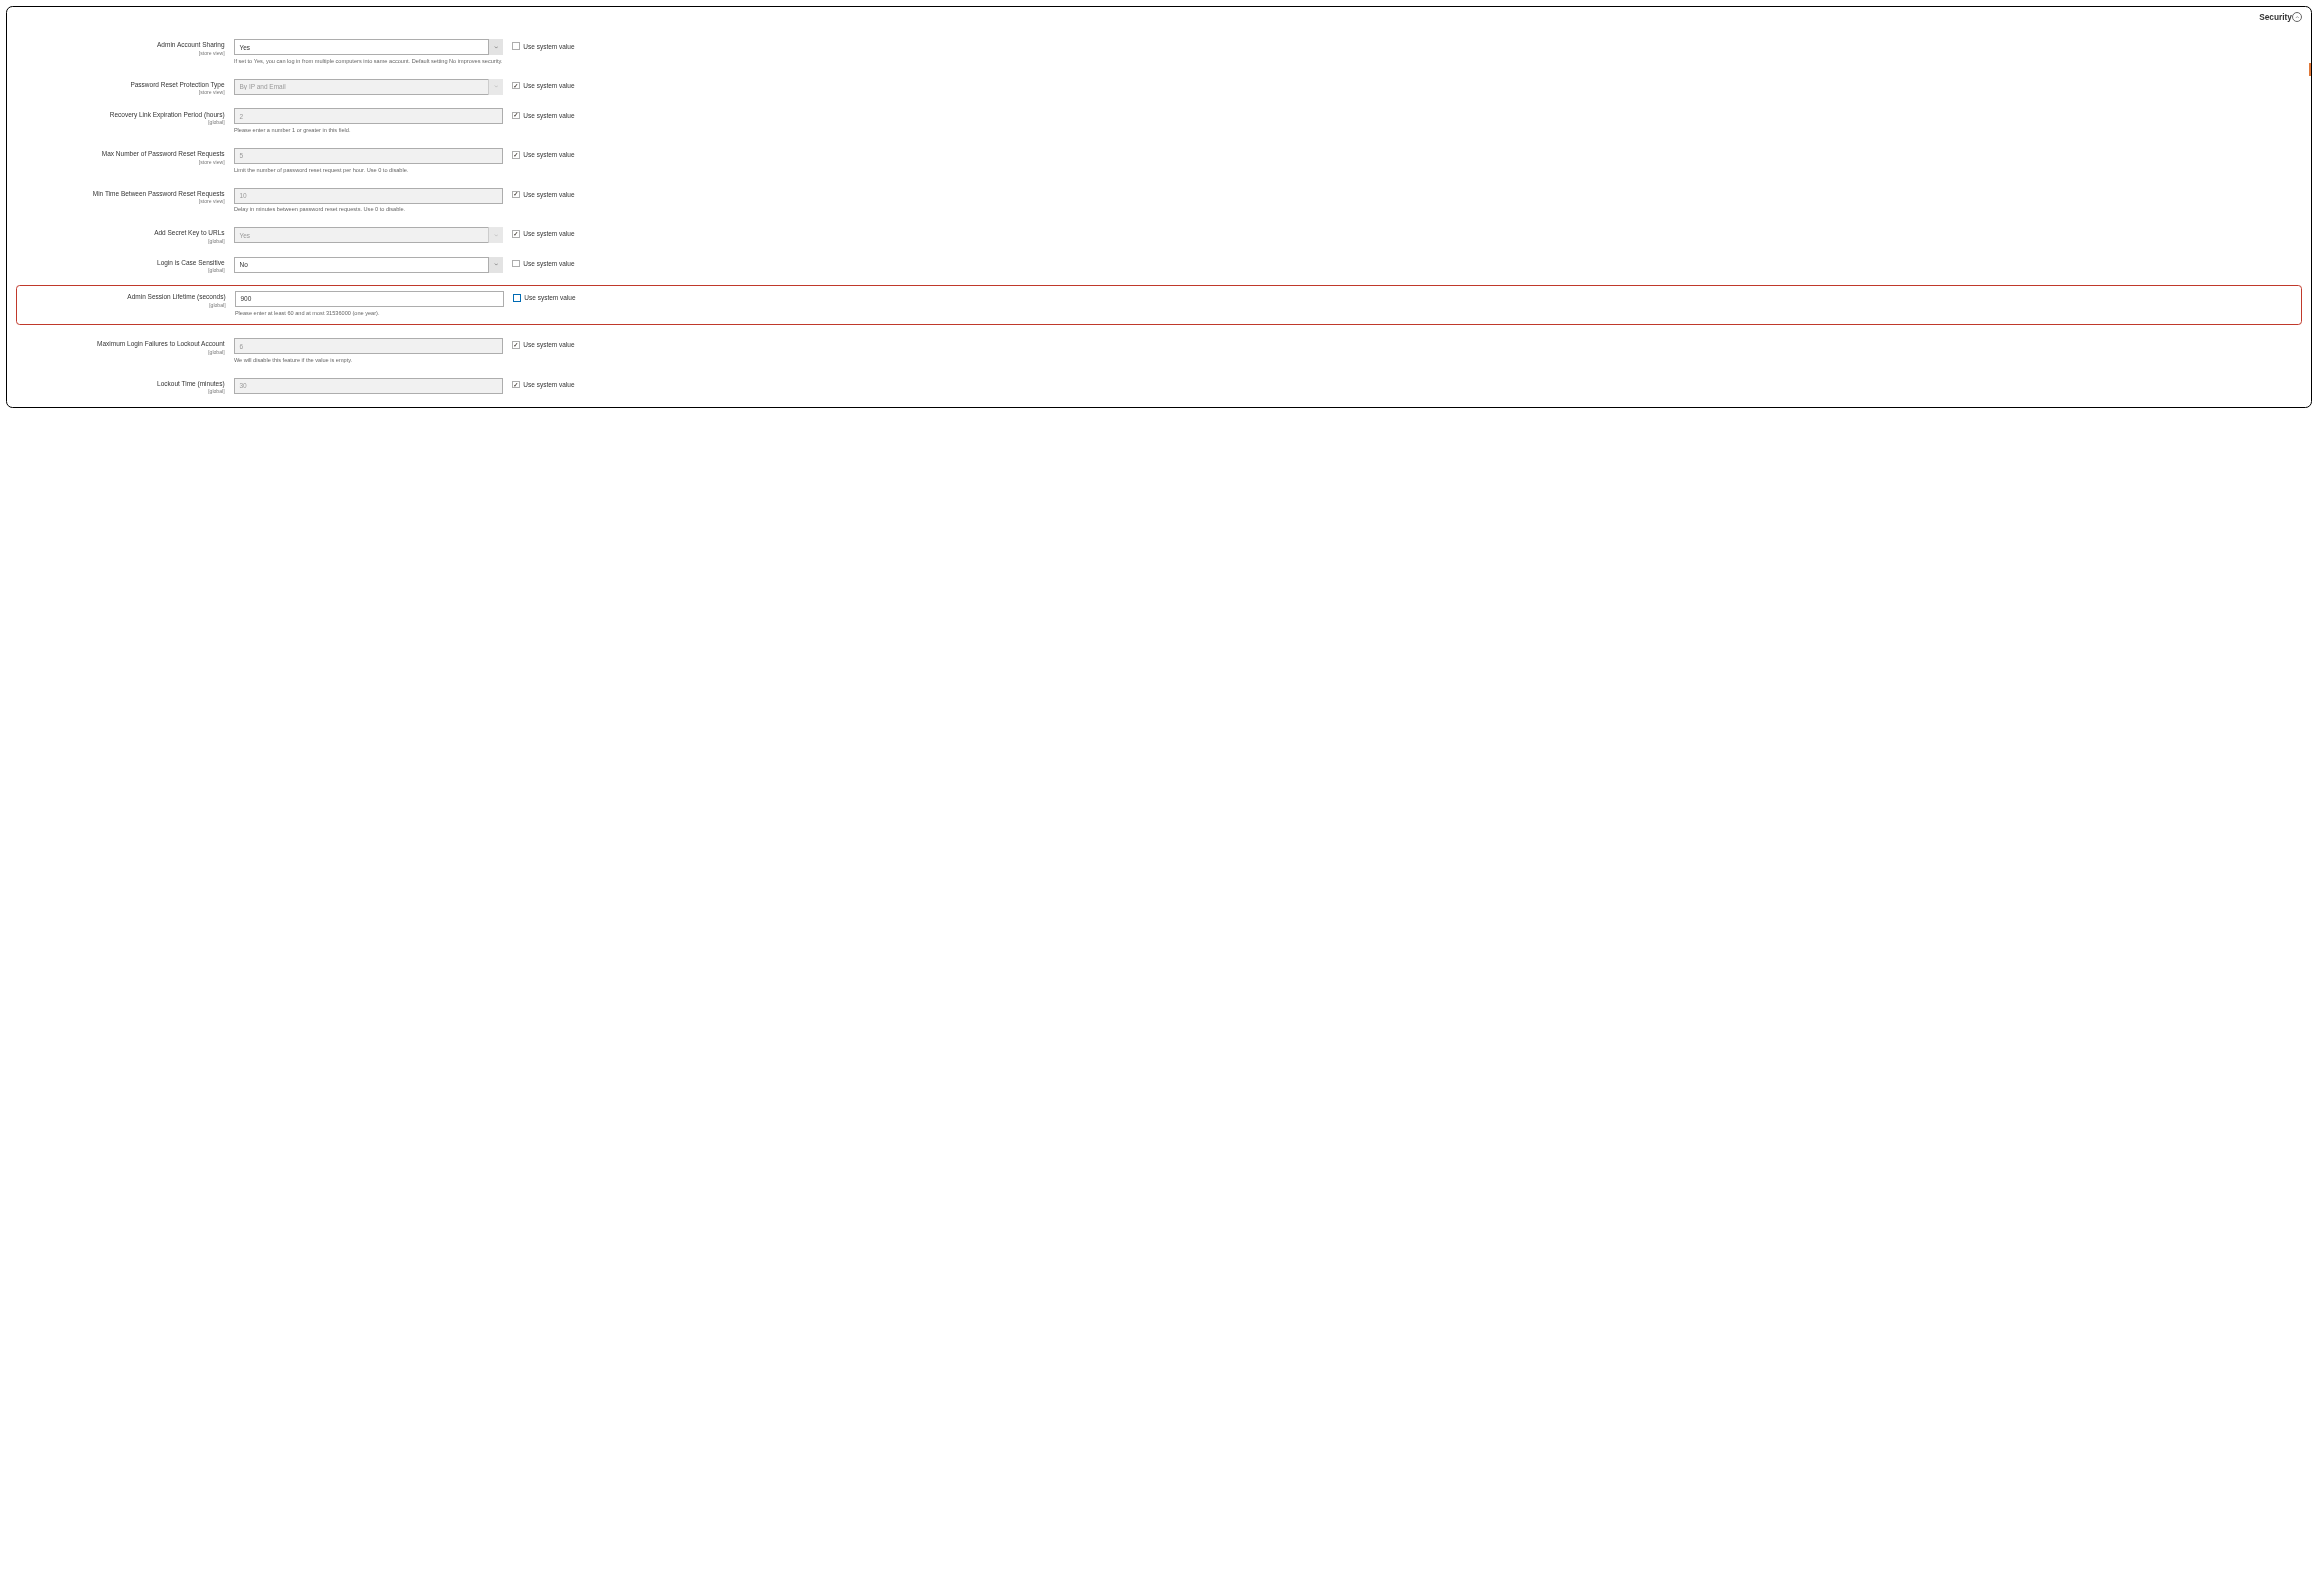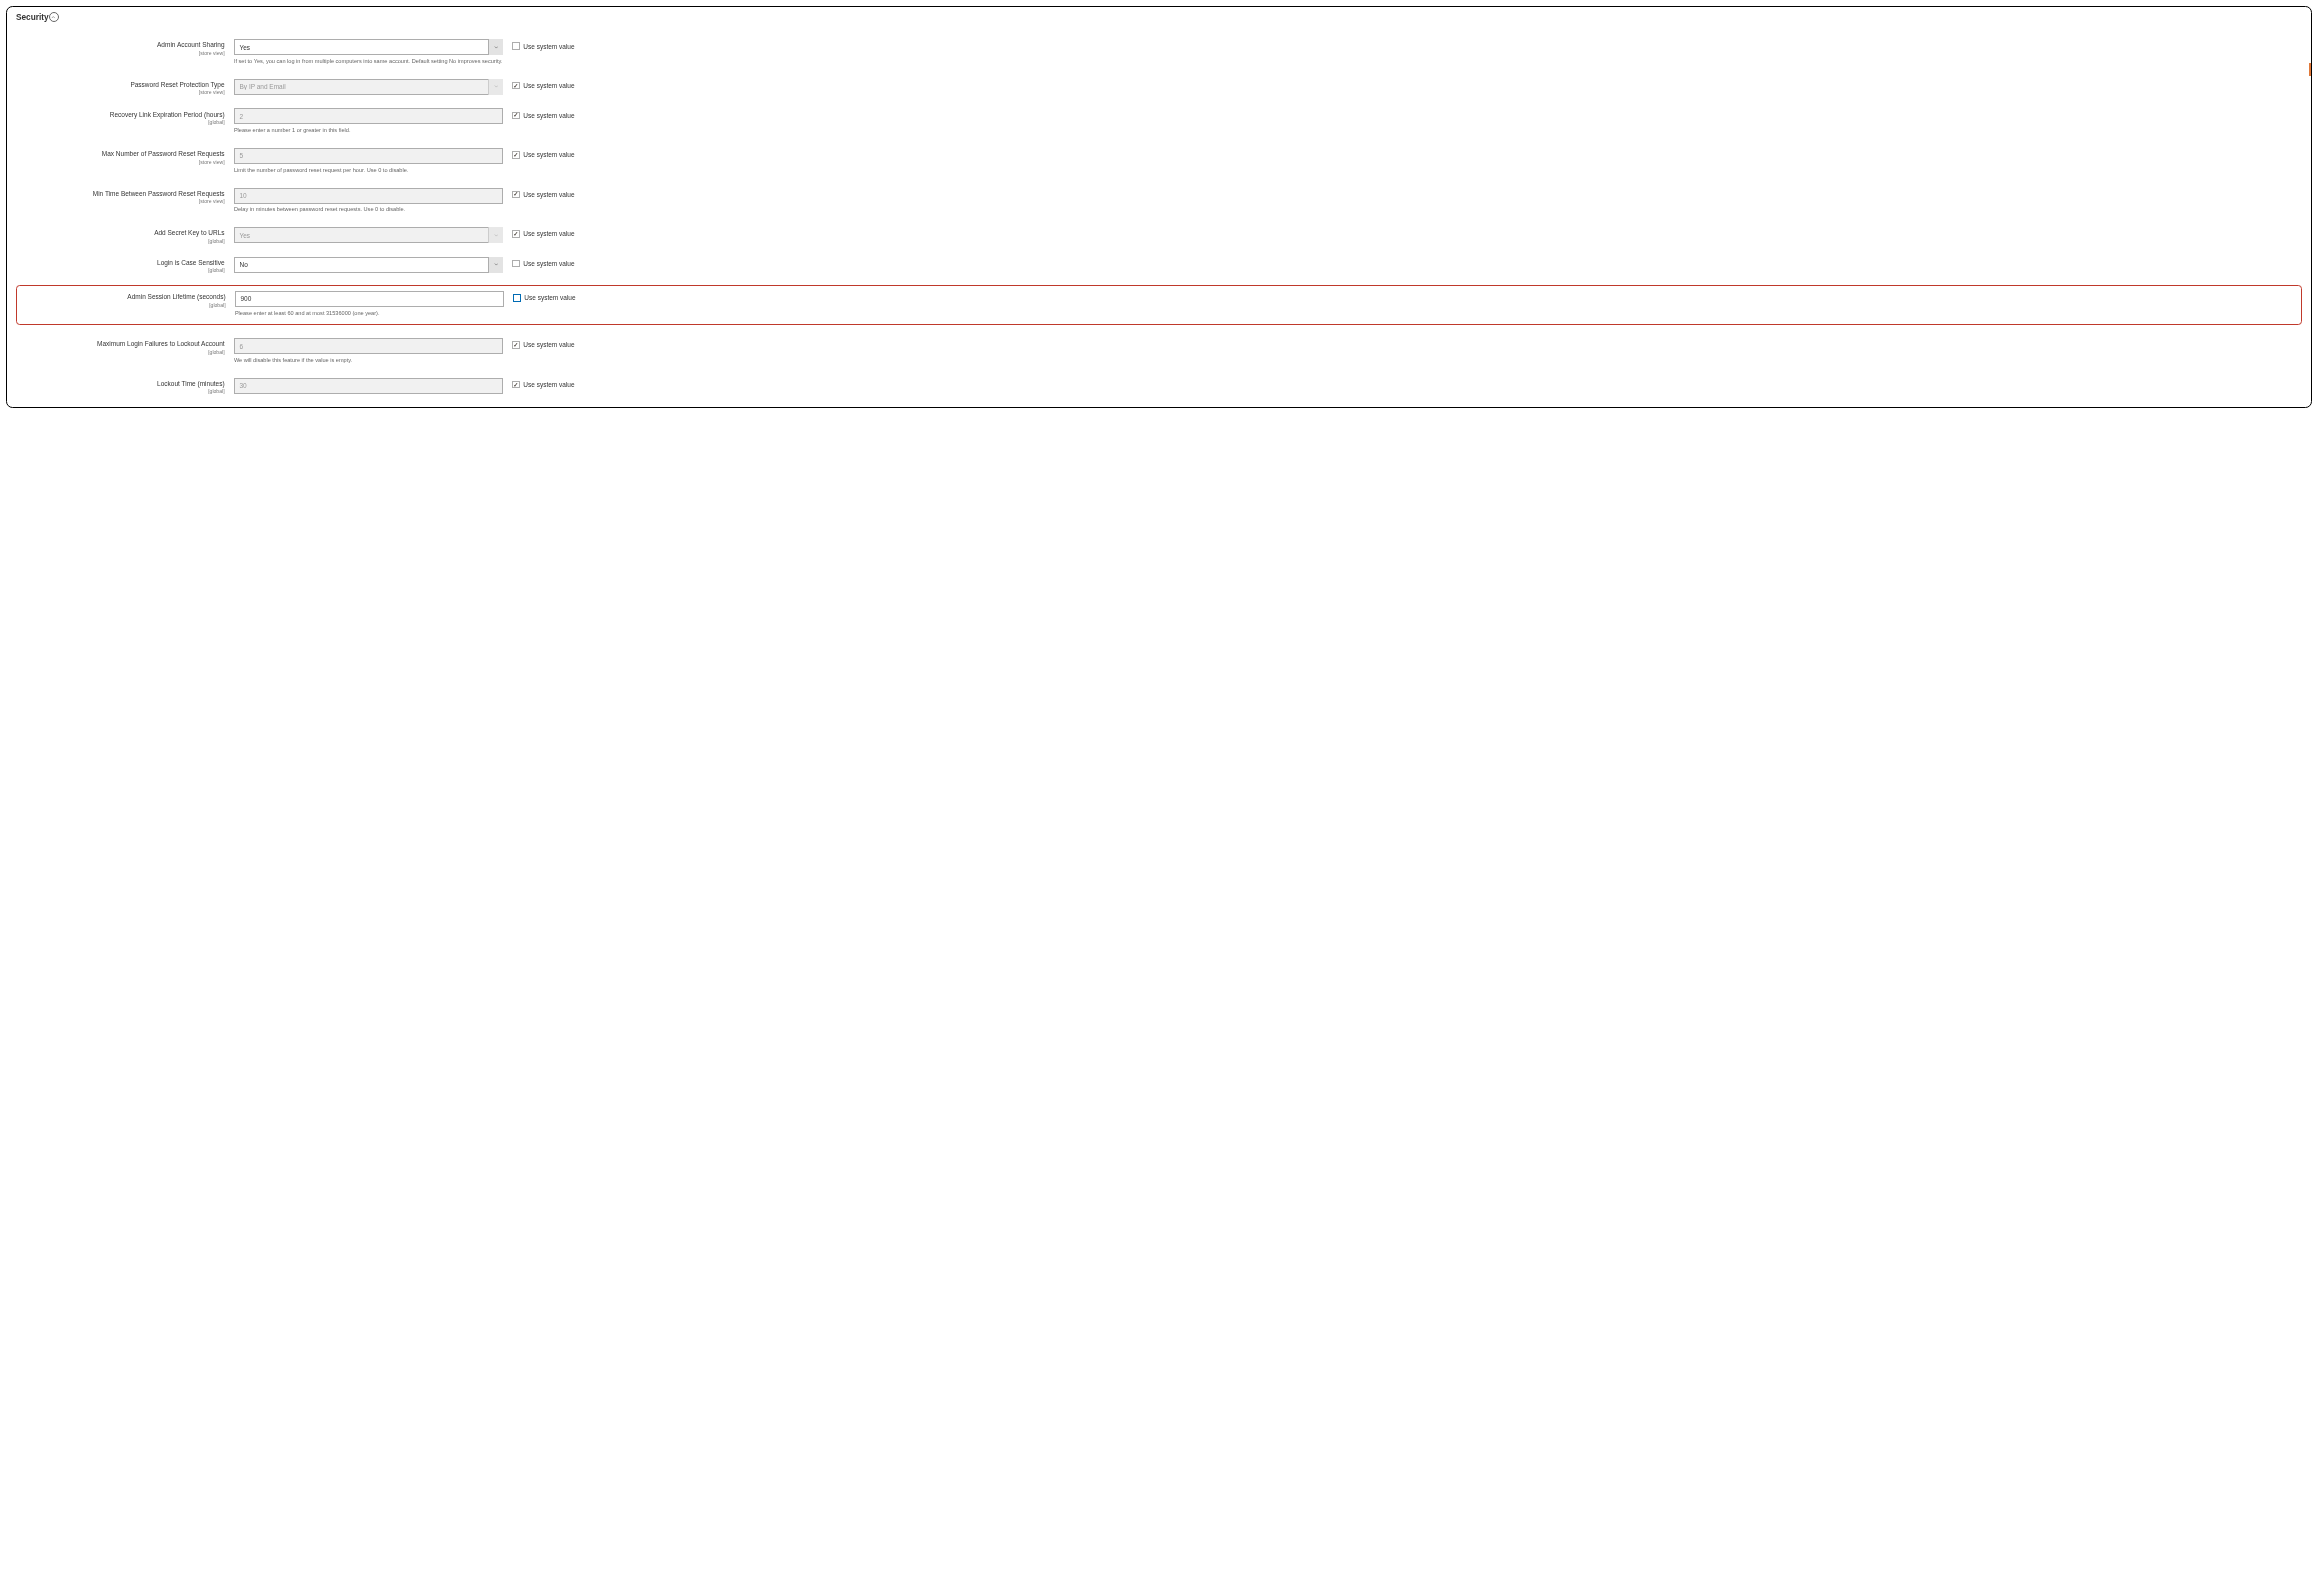--- a/index.html
+++ b/index.html
@@ -13,21 +13,21 @@
   }
   .panel {
     border: 0.9px solid #000;
     border-radius: 6.5px;
     padding: 5.6px 9.3px 8.3px 9.3px;
     position: relative;
     overflow: hidden;
   }
   .panel-header {
     display: flex;
-    justify-content: flex-start;
+    justify-content: flex-end;
     align-items: center;
     margin-bottom: 14px;
   }
   .panel-title {
     font-size: 8.3px;
     color: #333;
     font-weight: 600;
     margin: 0;
   }
   .collapse-icon {

